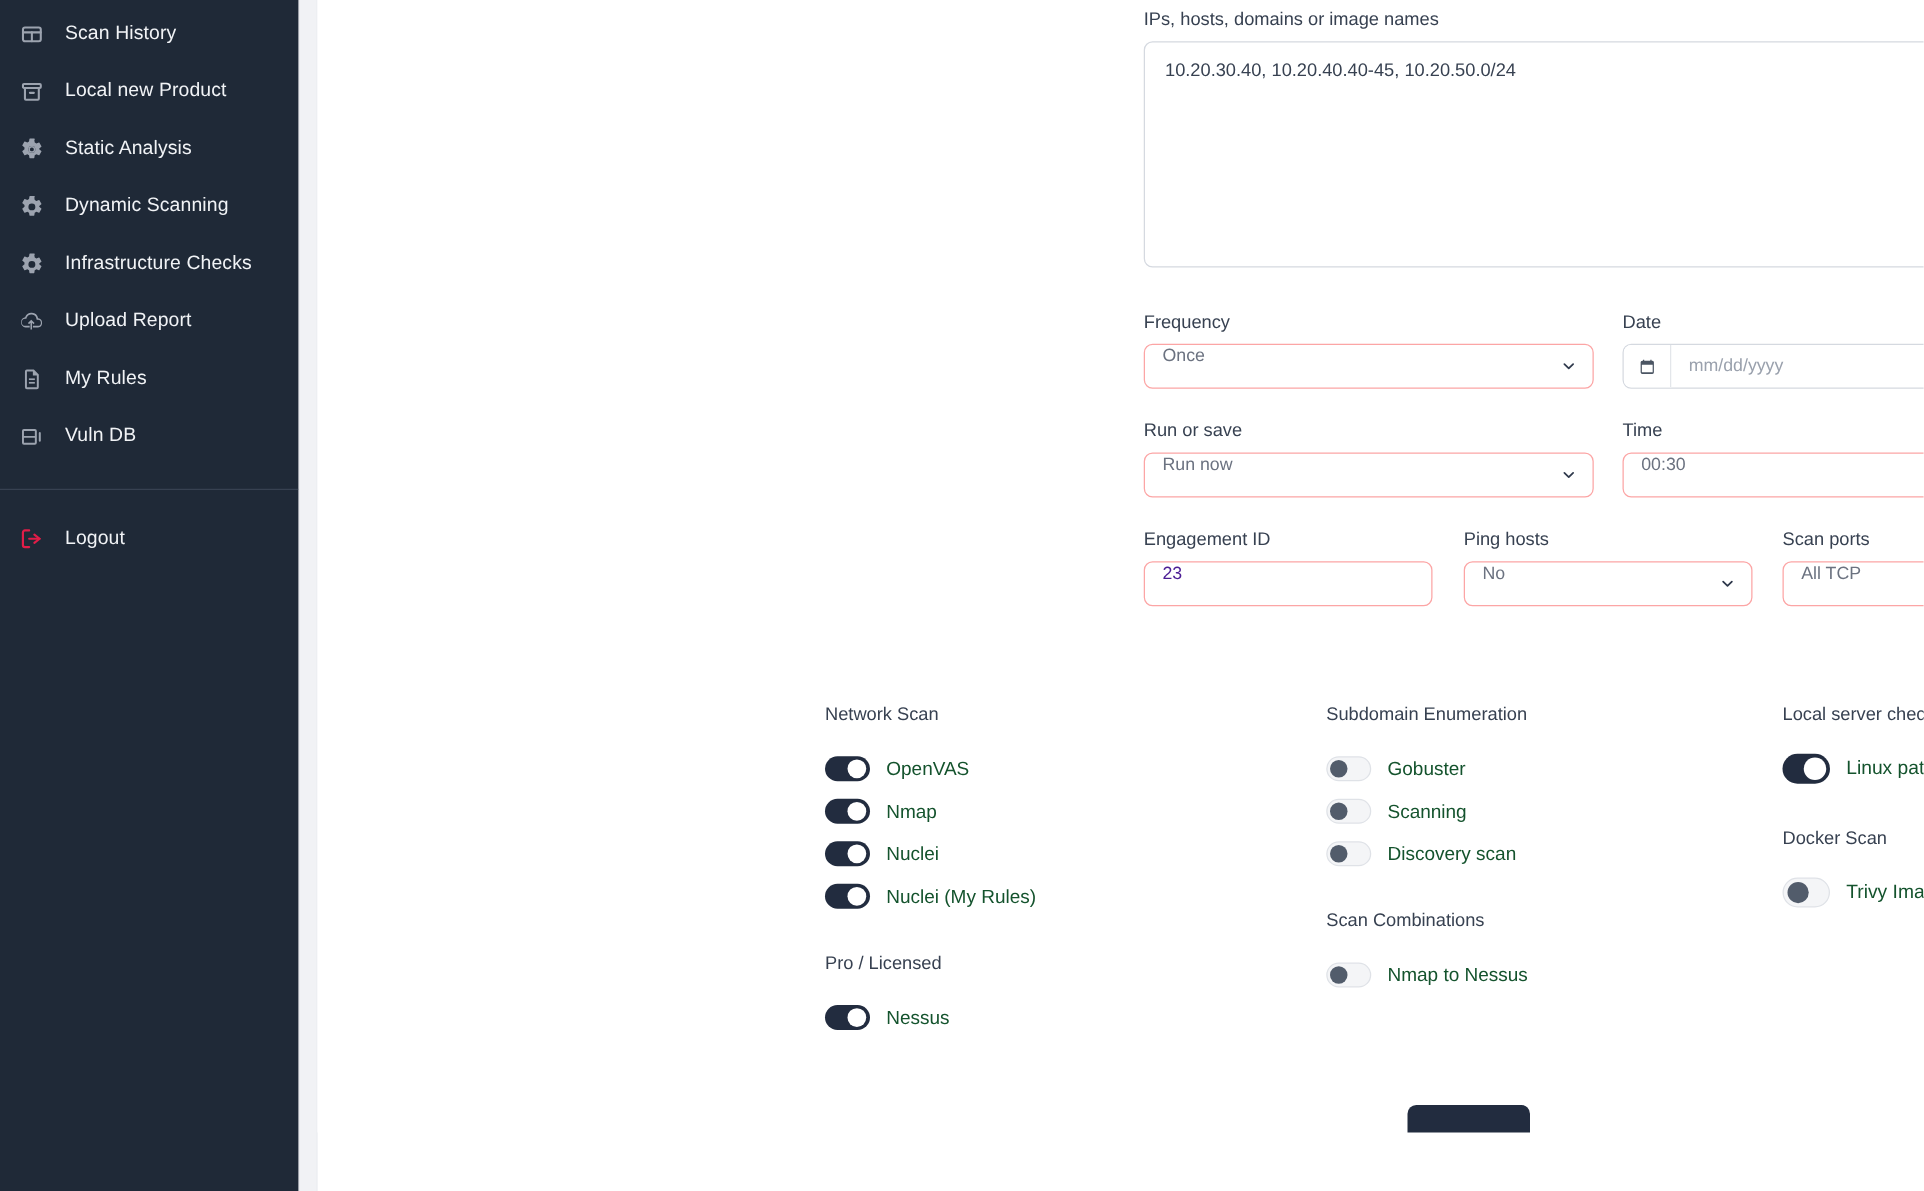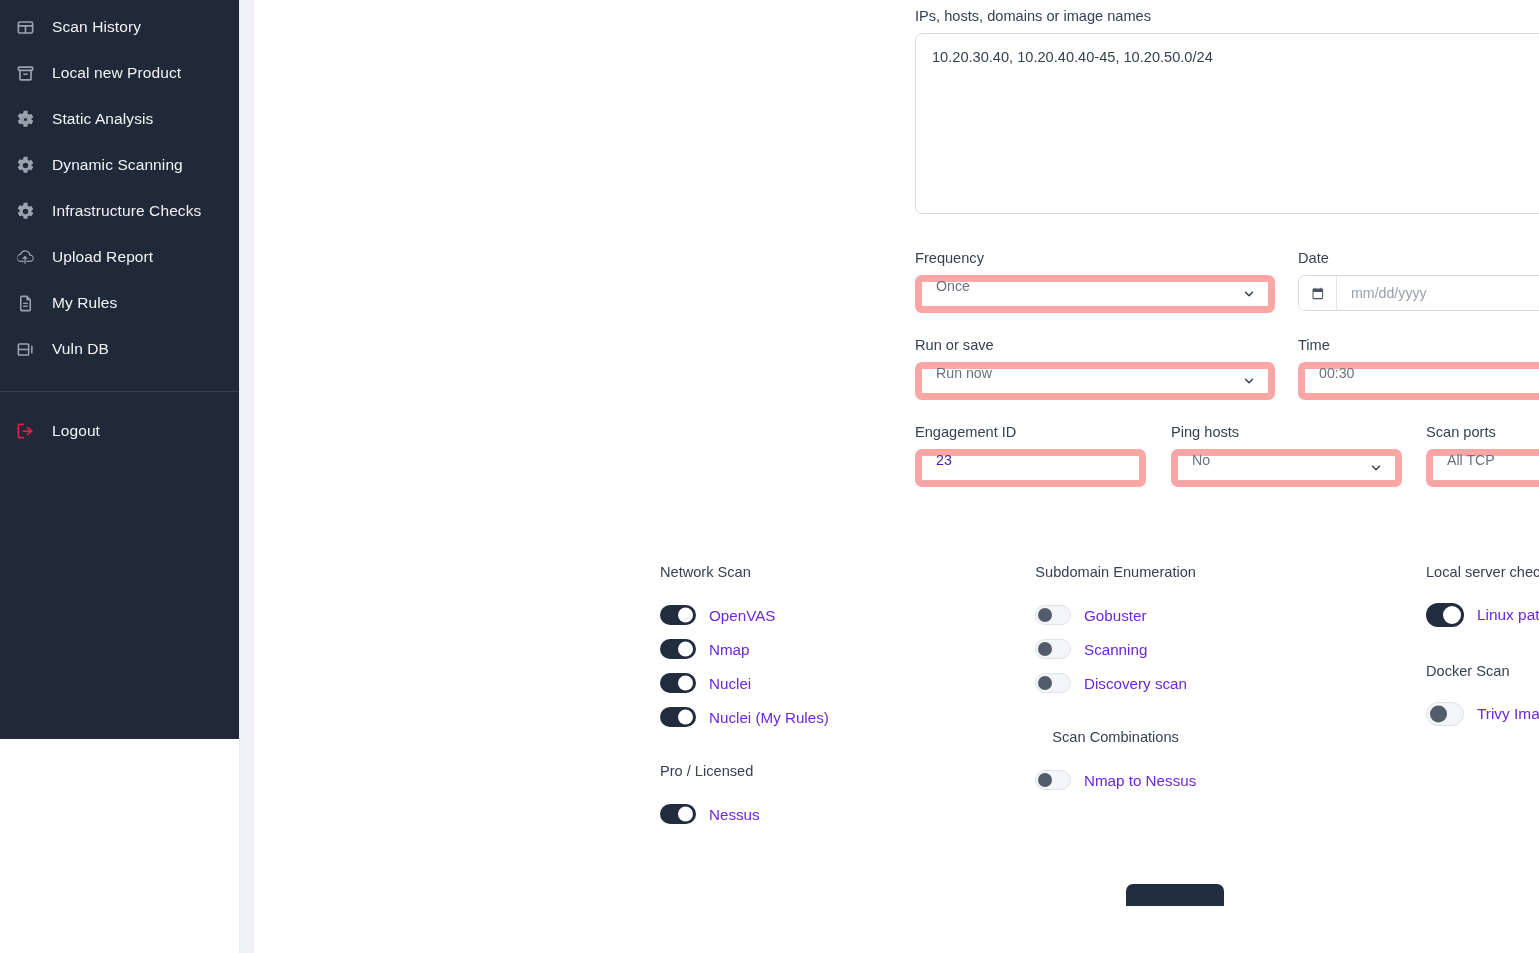--- a/index.html
+++ b/index.html
@@ -15,21 +15,21 @@
   .app {
     display: flex;
     width: 1539px;
     height: 953px;
   }
 
   
   .sidebar {
     width: 239px;
     min-width: 239px;
-    height: 739px;
+    height: 953px;
     background: #1f2937;
     padding-top: 4px;
     display: flex;
     flex-direction: column;
   }
 
   .nav-item {
     display: flex;
     align-items: center;
     height: 46px;
@@ -119,26 +119,26 @@
   
   .row2 { position: absolute; left: 255px; top: 250px; width: 741px; }
   .row3 { position: absolute; left: 255px; top: 337px; width: 741px; }
 
   .col-left { position: absolute; left: 0; top: 0; width: 360px; }
   .col-right { position: absolute; left: 383px; top: 0; width: 358px; }
 
   .select-box, .text-box {
     width: 100%;
     height: 36px;
-    border: 7px solid #fca5a5;
+    border: 1px solid #fca5a5;
     border-radius: 7px;
     background: #fff;
     display: flex;
-    align-items: flex-end;
-    padding: 12px 14px;
+    align-items: flex-start;
+    padding: 1px 14px;
     font-size: 14.2px;
     color: #6b7280;
     cursor: pointer;
     position: relative;
   }
   .select-box .chev {
     position: absolute;
     right: 12px;
     top: 50%;
     transform: translateY(-50%);
@@ -197,42 +197,42 @@
   
   .toggles {
     position: absolute;
     left: 406px;
     top: 564px;
     width: 1050px;
   }
 
   .tcol { position: absolute; top: 0; }
   .tcol-1 { left: 0; }
-  .tcol-2 { left: 375px; text-align: center; }
+  .tcol-2 { left: 401px; }
   .tcol-3 { left: 766px; }
 
   .group-title {
     font-size: 14.6px;
     color: #374151;
     margin-bottom: 18px;
     white-space: nowrap;
   }
   .group-title.sub { margin-top: 29px; }
   .group-title.sub-lg { margin-top: 31px; }
 
   .tog-row {
     display: flex;
     align-items: center;
     gap: 13px;
     height: 34px;
     cursor: pointer;
   }
   .tog-row .tlabel {
     font-size: 15.2px;
-    color: #6d28d9;
+    color: #14532d;
     white-space: nowrap;
   }
 
   .switch {
     width: 36px;
     height: 20px;
     border-radius: 11px;
     position: relative;
     flex: 0 0 36px;
     transition: background .15s;

